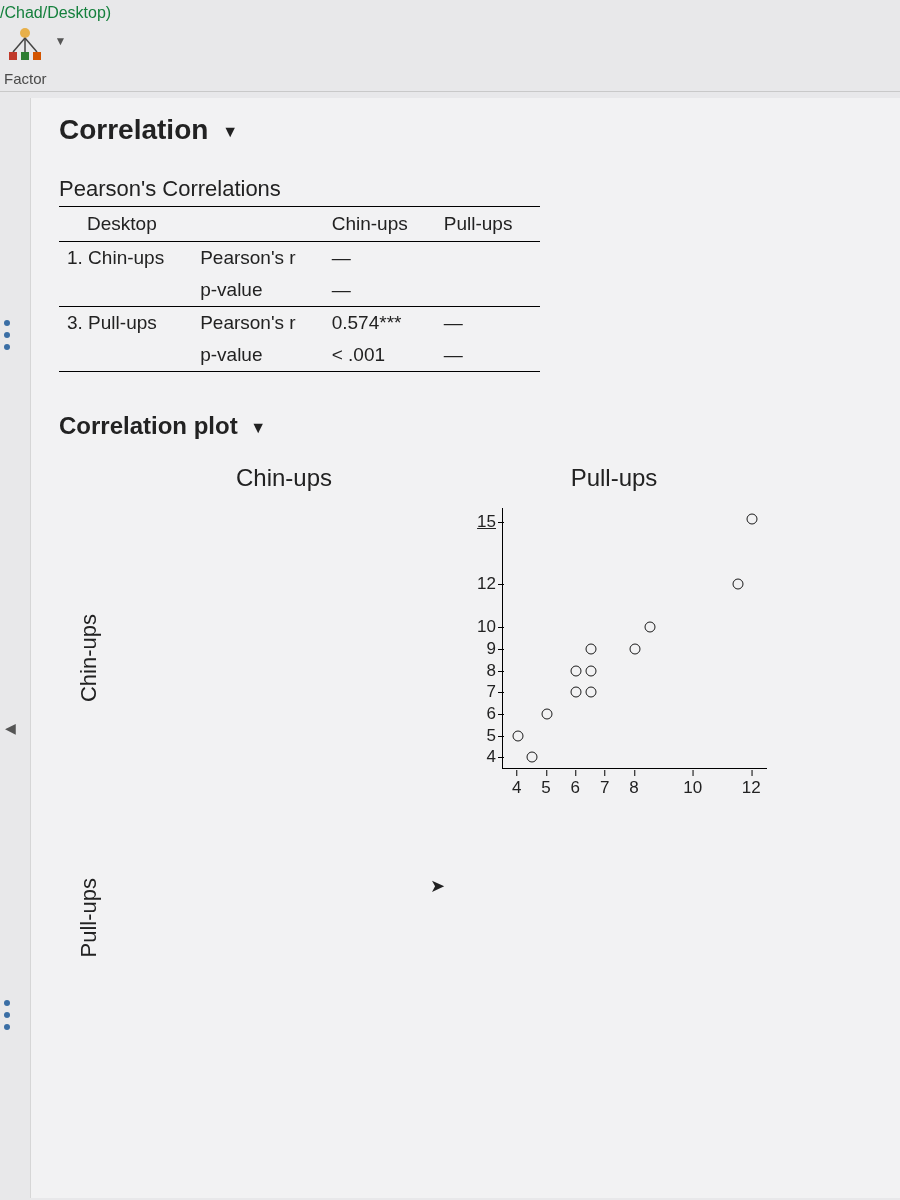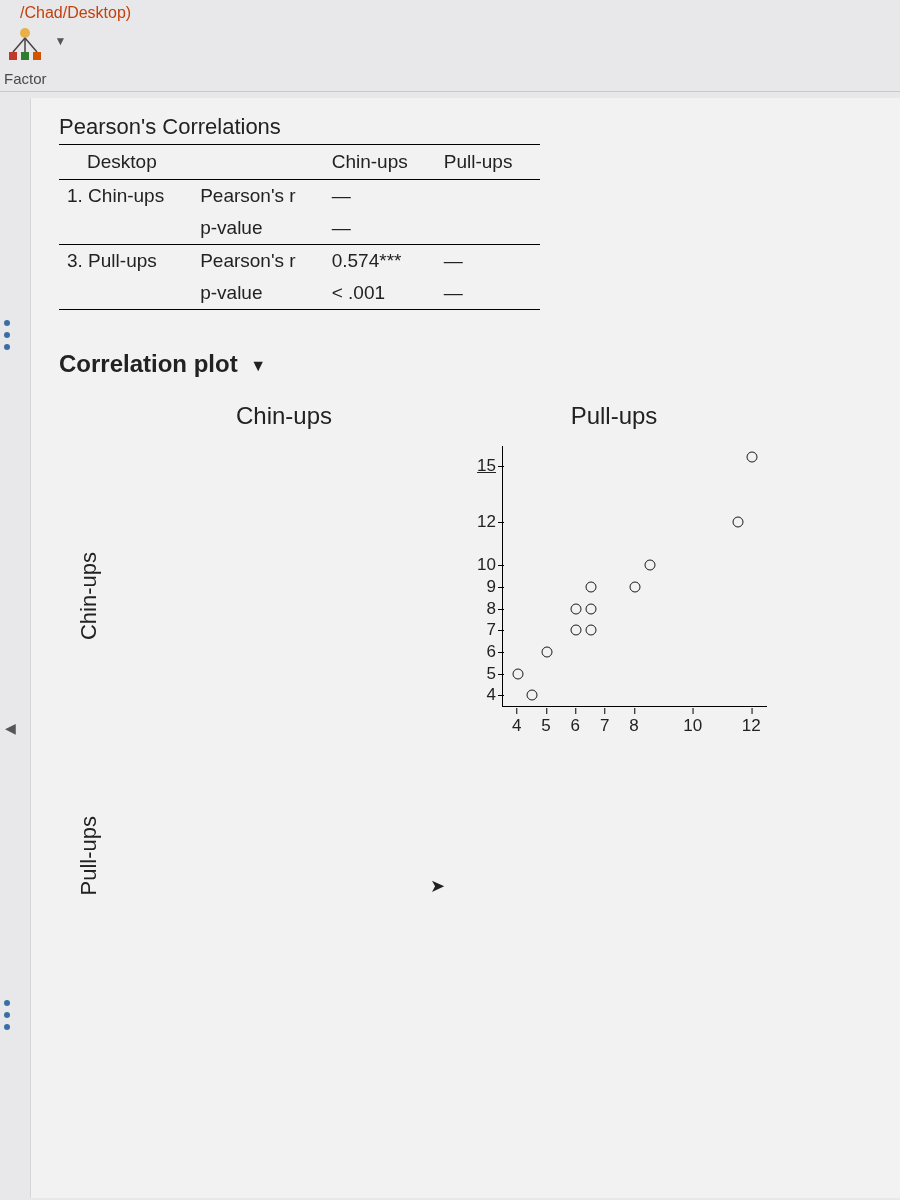--- a/index.html
+++ b/index.html
@@ -1,17 +1,17 @@
 <!DOCTYPE html>
 <html><head>
 <meta charset="utf-8">
 <style>
   html,body{margin:0;padding:0;font-family:Arial,Helvetica,sans-serif;background:#e8e8ea;color:#222;}
   .screen{width:900px;height:1200px;background:#e8e8ea;position:relative;overflow:hidden;}
-  .pathbar{color:#c2410c;font-size:16px;padding:4px 0 2px 0;margin-left:20px;}
+  .pathbar{color:#15803d;font-size:16px;padding:4px 0 2px 0;}
   .toolbar{display:flex;align-items:flex-start;gap:8px;padding:2px 0 0 4px;}
   .tb-btn{display:flex;flex-direction:column;align-items:center;gap:8px;font-size:15px;color:#4a4a4a;}
   .factor-icon svg{width:40px;height:36px;display:block;}
   .dropdown-caret{font-size:12px;color:#555;margin-top:8px;}
   .divider{height:1px;background:#c9c9c9;margin:4px 0 0 0;}
   .results{background:#f2f2f3;margin:6px 0 0 30px;border-left:1px solid #d6d6d6;min-height:1060px;padding:16px 24px 24px 28px;}
   .vdots{position:absolute;left:4px;display:flex;flex-direction:column;gap:6px;}
   .vdots span{width:6px;height:6px;border-radius:50%;background:#3a6ea5;}
   .arrow-left{position:absolute;left:5px;top:720px;color:#555;font-size:14px;}
   h1.section{font-size:28px;font-weight:bold;margin:0 0 30px 0;}
@@ -70,20 +70,24 @@
     </div>
   <div class="vdots" style="top:1000px;">
       <span></span>
       <span></span>
       <span></span>
     </div>
   <div class="arrow-left">◀</div>
 
   <div class="results">
 
+    <h1 class="section">
+      <span>Correlation</span>
+      <span class="caret">▼</span>
+    </h1>
 
     <h2 class="tabletitle">Pearson's Correlations</h2>
     <table class="corr">
       <tbody>
           <tr>
         <th style="padding-left:28px;">Desktop</th>
         <th></th>
         <th>Chin-ups</th>
         <th>Pull-ups</th>
       </tr>
@@ -143,21 +147,21 @@
           </div>
         <div class="yaxis" id="yaxis">
             <div class="ytick" style="top: 239.167px;">4</div>
             <div class="ytick" style="top: 217.5px;">5</div>
             <div class="ytick" style="top: 195.833px;">6</div>
             <div class="ytick" style="top: 174.167px;">7</div>
             <div class="ytick" style="top: 152.5px;">8</div>
             <div class="ytick" style="top: 130.833px;">9</div>
             <div class="ytick" style="top: 109.167px;">10</div>
             <div class="ytick" style="top: 65.8333px;">12</div>
-            <div class="ytick" style="top: 10px; text-decoration: underline;">15</div>
+            <div class="ytick" style="top: 4px; text-decoration: underline;">15</div>
           </div>
         <div class="xaxis" id="xaxis">
             <div class="xtick" style="left: 20.6667px;">4</div>
             <div class="xtick" style="left: 50px;">5</div>
             <div class="xtick" style="left: 79.3333px;">6</div>
             <div class="xtick" style="left: 108.667px;">7</div>
             <div class="xtick" style="left: 138px;">8</div>
             <div class="xtick" style="left: 196.667px;">10</div>
             <div class="xtick" style="left: 255.333px;">12</div>
           </div>

